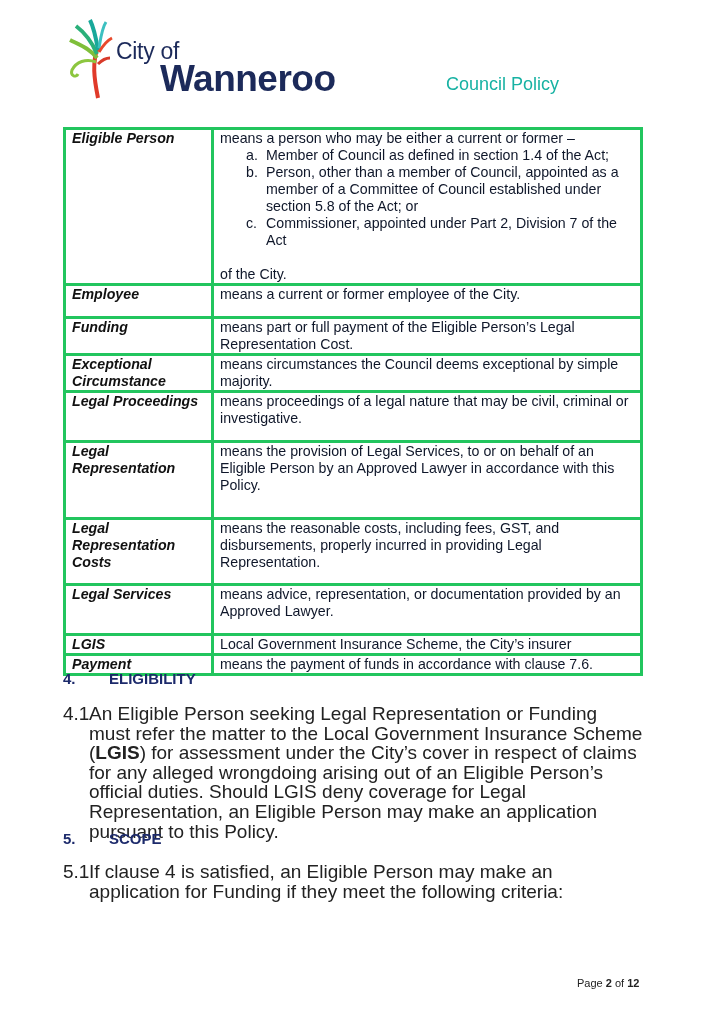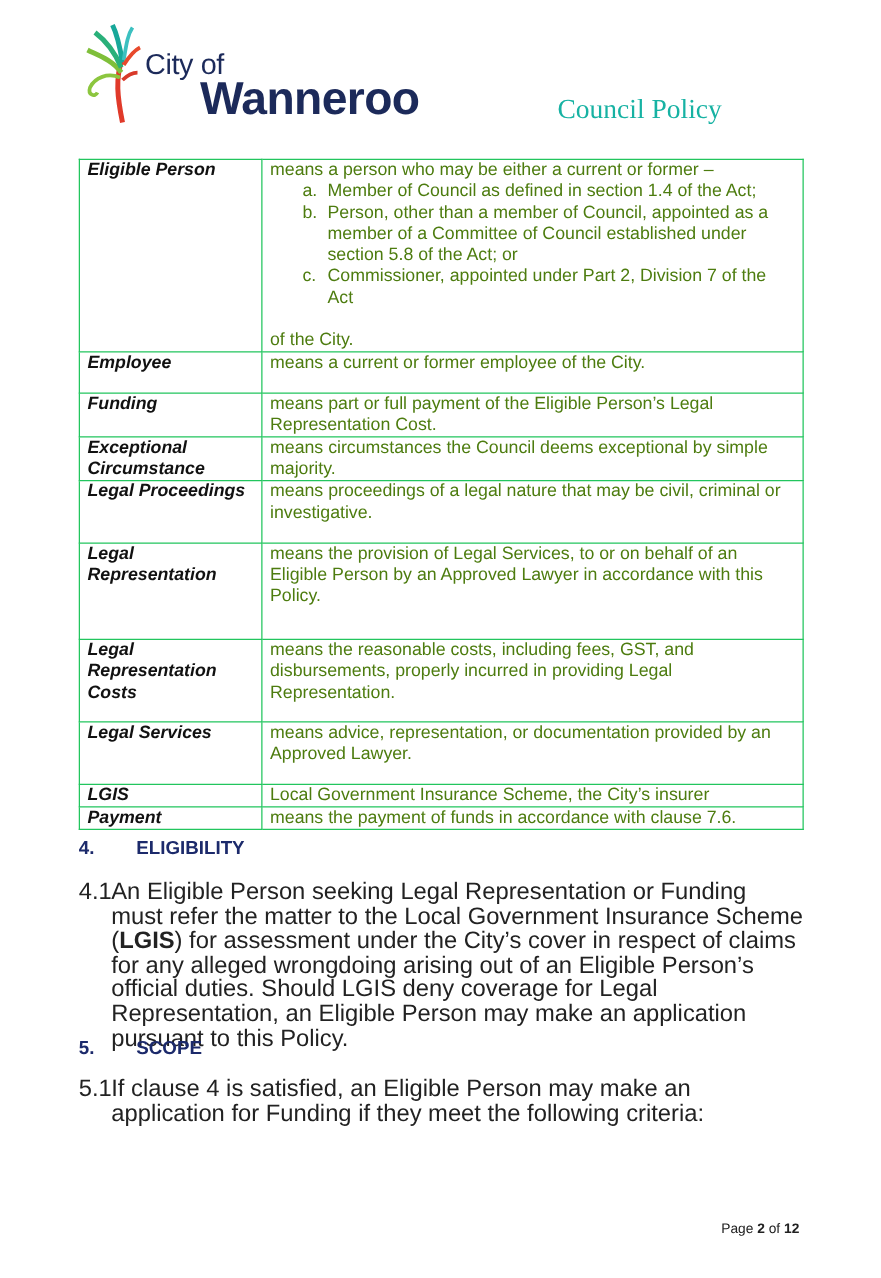--- a/index.html
+++ b/index.html
@@ -2,26 +2,26 @@
 <html><head>
 <meta charset="utf-8">
 <style>
   html, body { margin: 0; padding: 0; background: #ffffff; }
   body { width: 705px; height: 1022px; position: relative; overflow: hidden;
          font-family: "Liberation Sans", sans-serif; color: #222; }
   .logo { position: absolute; left: 64px; top: 18px; width: 230px; height: 84px; }
   .logo svg { position: absolute; left: 0; top: 0; }
   .logo-city { position: absolute; left: 52px; top: 20px; font-size: 23px; color: #1c2a5a; letter-spacing: -0.3px; }
   .logo-name { position: absolute; left: 52px; top: 40px; font-size: 37px; font-weight: bold; color: #1c2a5a; letter-spacing: -0.5px; margin-left: 44px; }
-  .doc-type { position: absolute; left: 446px; top: 74px; font-size: 22px; color: #17b2a3; font-family: Liberation Serif, serif; }
+  .doc-type { position: absolute; left: 446px; top: 74px; font-size: 18px; color: #17b2a3; }
 
   table.defs { position: absolute; left: 63px; top: 127px; width: 580px; border-collapse: collapse; font-size: 14.2px; line-height: 17px; }
-  table.defs td { border: 1px solid #22c55e; vertical-align: top; padding: 0 6px; }
+  table.defs td { border: 3px solid #22c55e; vertical-align: top; padding: 0 6px; }
   table.defs td.term { width: 133px; font-weight: bold; font-style: italic; color: #111; }
-  table.defs td.def { color: #4d7c0f; }
+  table.defs td.def { color: #0f172a; }
   ol.alpha { list-style: none; margin: 0; padding: 0 0 0 26px; }
   ol.alpha li { position: relative; padding-left: 20px; }
   ol.alpha li .mk { position: absolute; left: 0; top: 0; }
 
   h2.sec { position: absolute; left: 63px; margin: 0; font-size: 15px; font-weight: bold; color: #1c2a6b; }
   h2.sec .num { display: inline-block; width: 46px; }
   .clause { position: absolute; left: 63px; width: 580px; font-size: 19px; line-height: 19.6px; color: #222; }
   .clause .cnum { position: absolute; left: 0; top: 0; }
   .clause .ctext { margin-left: 26px; display: block; }
   .footer { position: absolute; left: 577px; top: 977px; font-size: 11px; color: #222; }

